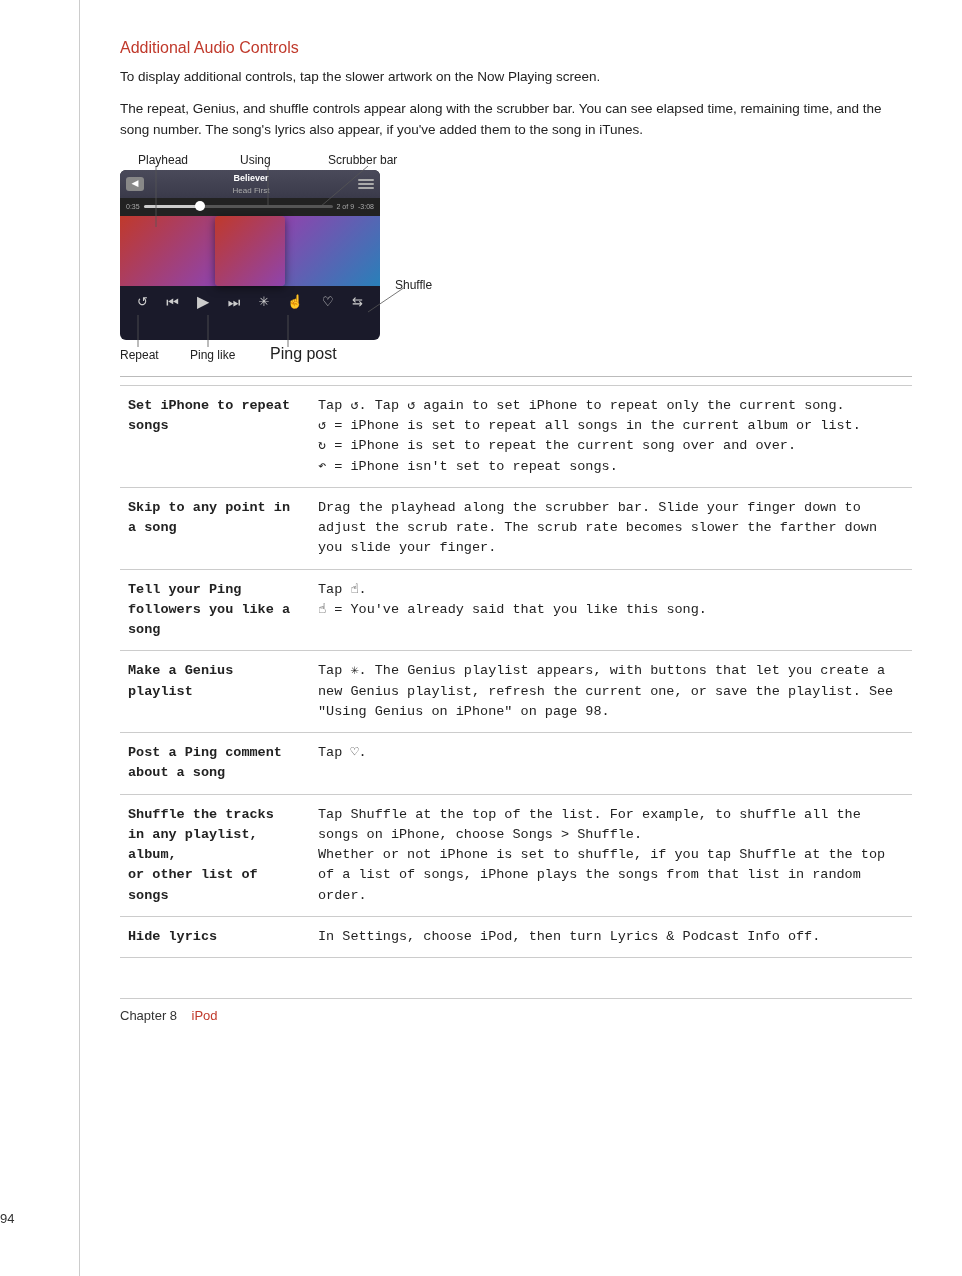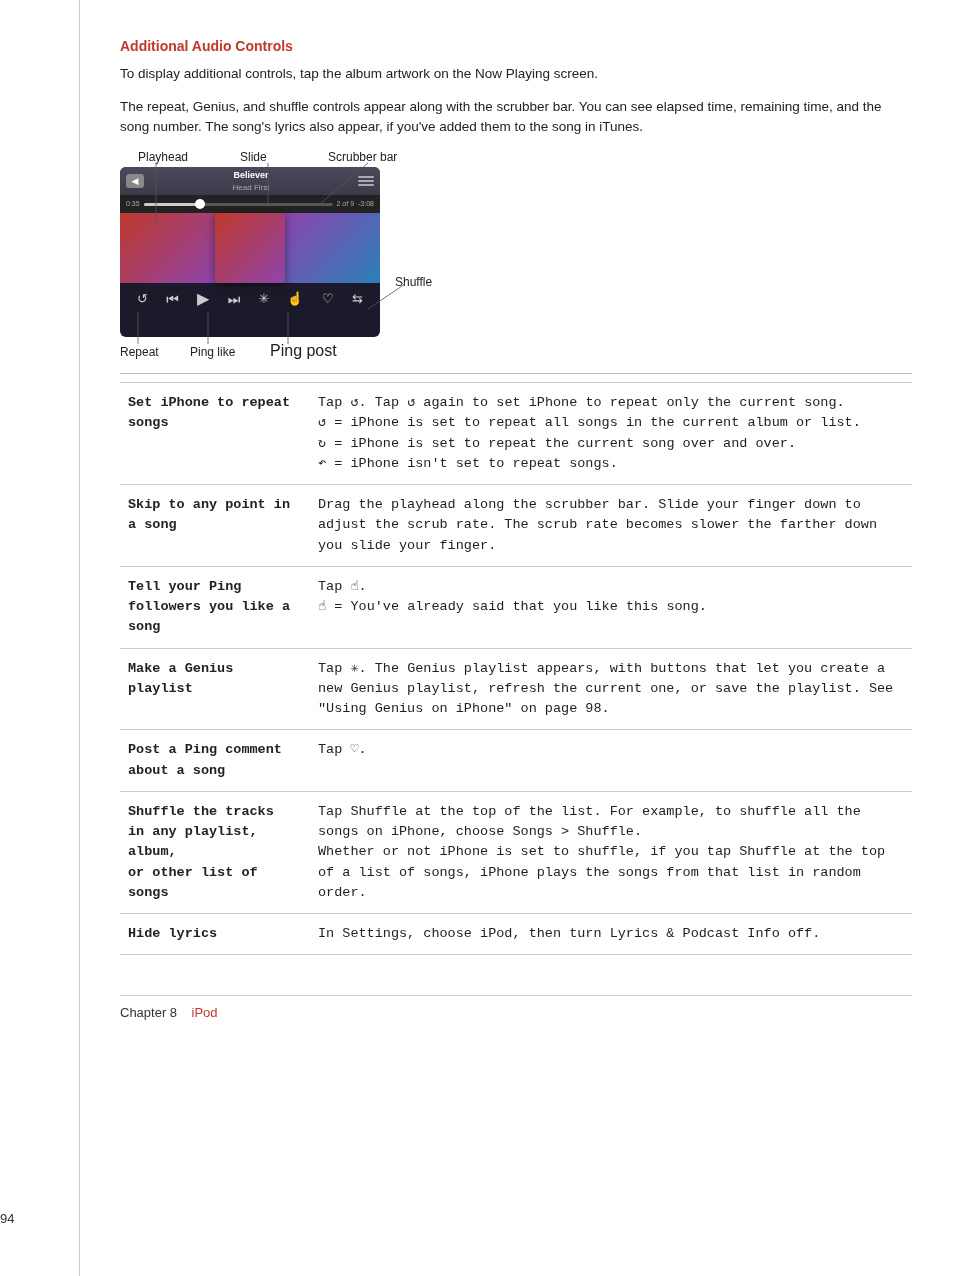--- a/index.html
+++ b/index.html
@@ -28,22 +28,22 @@
     }
     .page-number {
       font-size: 13px;
       color: #333;
     }
     .main-content {
       flex: 1;
       padding: 36px 50px 40px 40px;
     }
     .section-title {
-      font-size: 14px;
-      font-weight: bold;
+      font-size: 16px;
+      font-weight: normal;
       color: #c0392b;
       margin-bottom: 8px;
     }
     .intro-text {
       font-size: 13.5px;
       margin-bottom: 12px;
       line-height: 1.5;
     }
     .iphone-top-bar {
       background: linear-gradient(to bottom, #4a4a5a, #3a3a4a);
@@ -203,27 +203,27 @@
 <div class="page">
 
   <div class="left-margin">
     <span class="page-number">94</span>
   </div>
 
   <div class="main-content">
 
     <div class="section-title">Additional Audio Controls</div>
 
-    <p class="intro-text">To display additional controls, tap the album artwork on the Now Playing screen.</p>
+    <p class="intro-text">To display additional controls, tap the slower artwork on the Now Playing screen.</p>
     <p class="intro-text">The repeat, Genius, and shuffle controls appear along with the scrubber bar. You can see elapsed time, remaining time, and the song number. The song's lyrics also appear, if you've added them to the song in iTunes.</p>
 
     <div class="diagram-wrapper">
 
       <span class="lbl-playhead">Playhead</span>
-      <span class="lbl-genius">Slide</span>
+      <span class="lbl-genius">Using</span>
       <span class="lbl-scrubber">Scrubber bar</span>
       <span class="lbl-shuffle">Shuffle</span>
       <span class="lbl-repeat">Repeat</span>
       <span class="lbl-pinglike">Ping like</span>
       <span class="lbl-pingpost">Ping post</span>
 
       <div style="position:absolute; top:18px; left:0; width:260px; height:170px; background:#1a1a2a; border-radius:6px; overflow:hidden;">
 
         <div class="iphone-top-bar">
           <div class="iphone-back-btn">◀</div>

